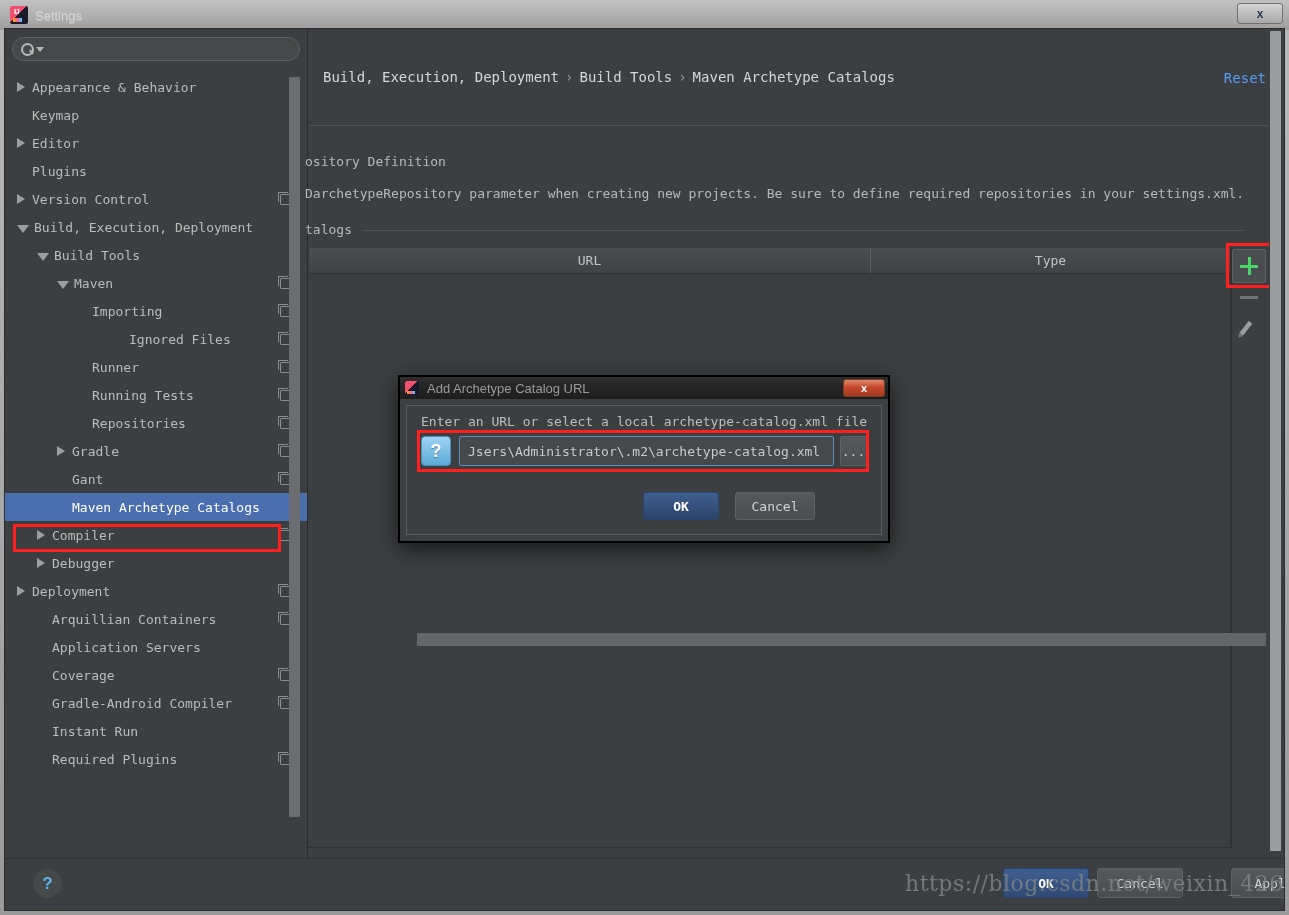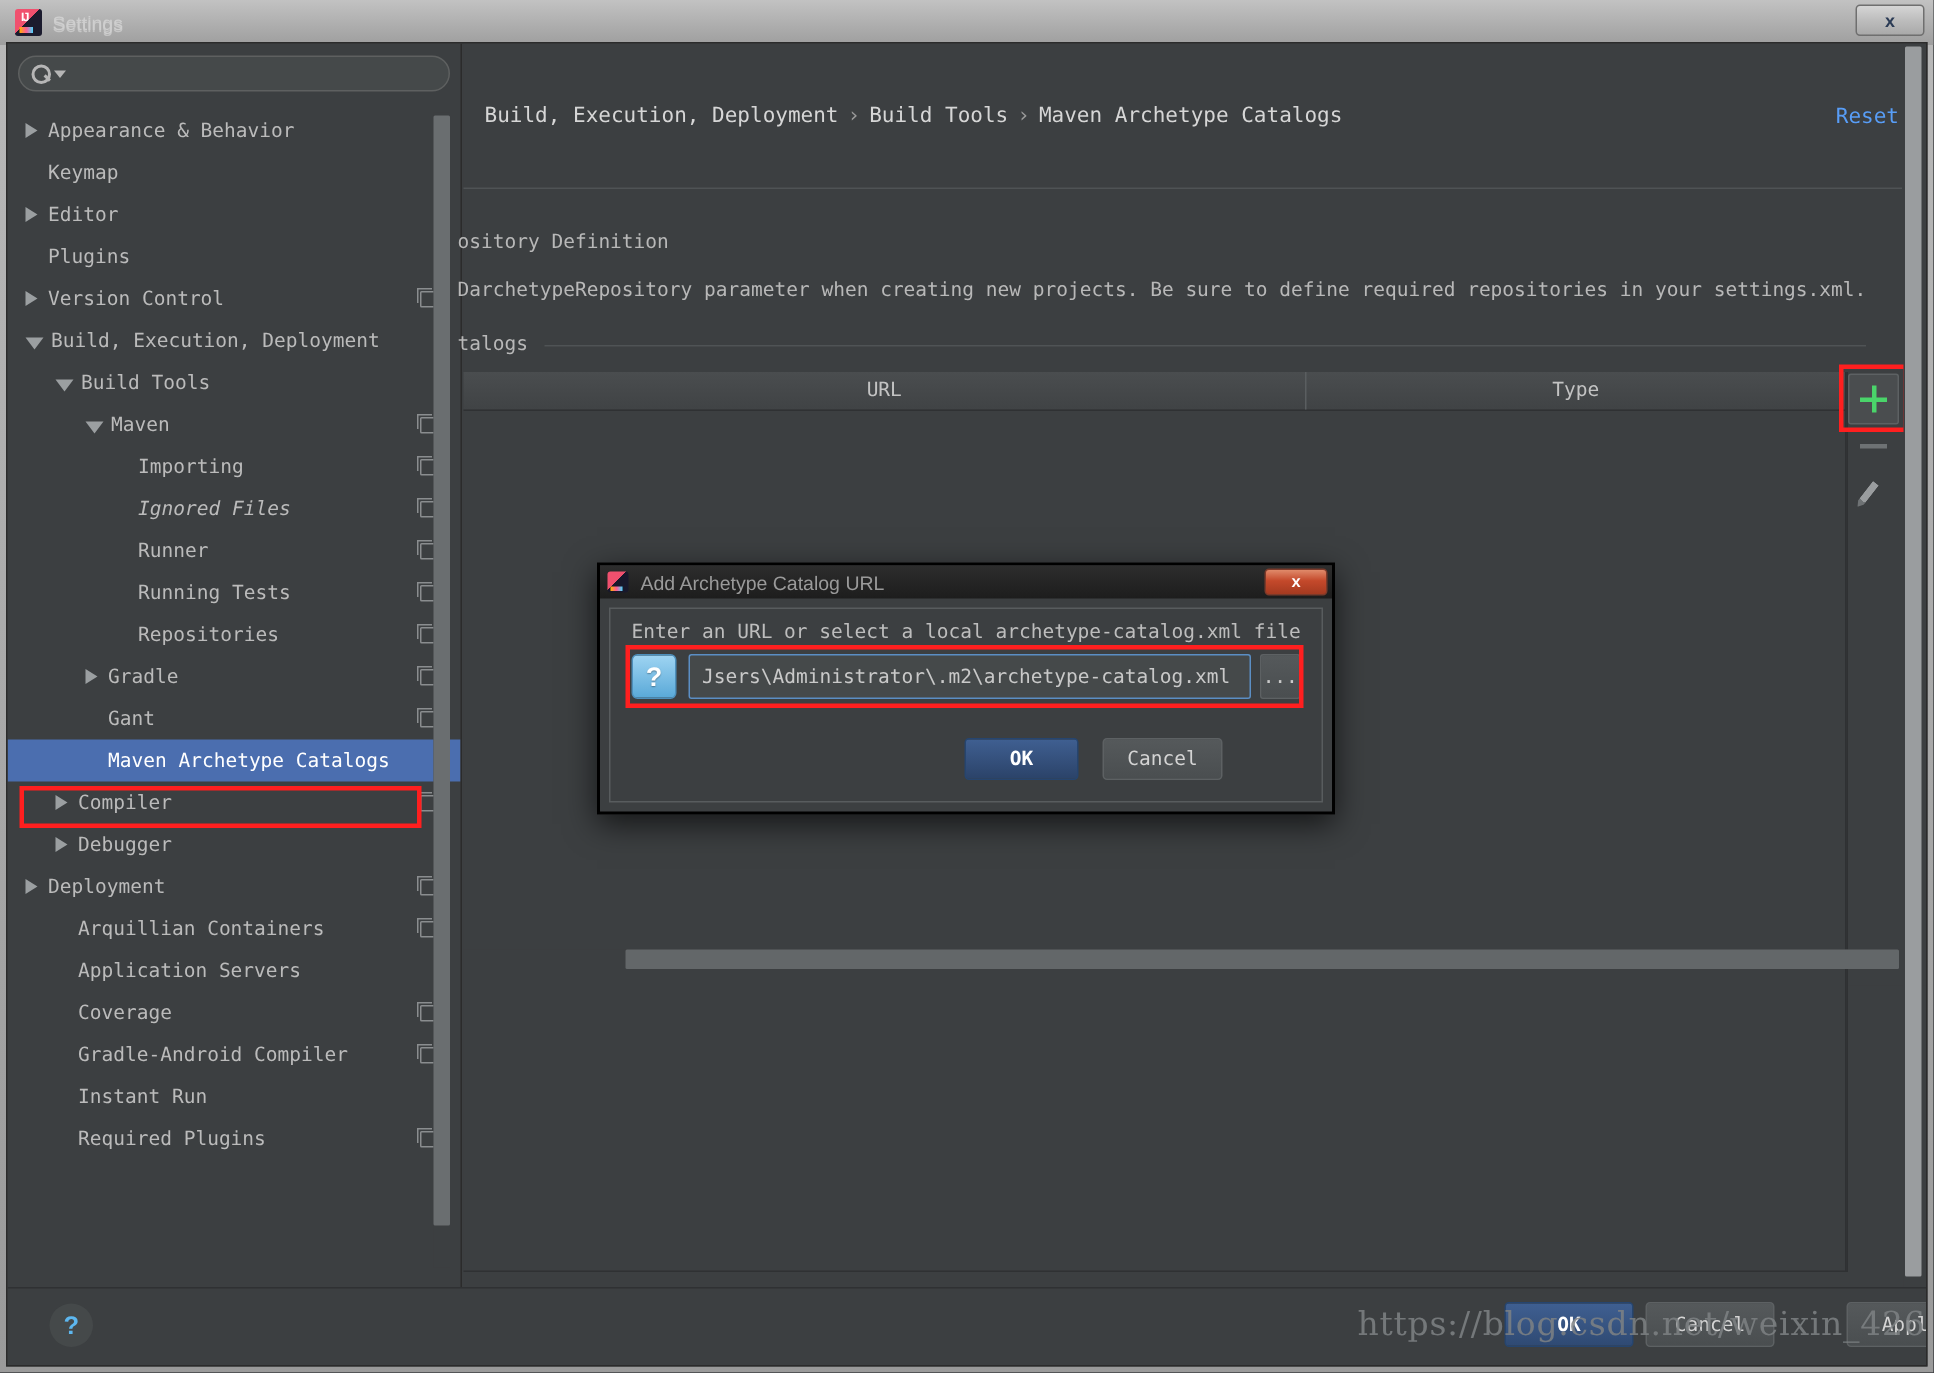--- a/index.html
+++ b/index.html
@@ -425,21 +425,21 @@
           <div class="trow" style="padding-left: 52px;">
             <span class="arrow open"></span>
             <span>Maven</span>
             <span class="copyic"></span>
           </div>
           <div class="trow" style="padding-left: 72px;">
             <span class="arrow none"></span>
             <span>Importing</span>
             <span class="copyic"></span>
           </div>
-          <div class="trow" style="padding-left: 72px; font-style: italic;">
+          <div class="trow" style="padding-left: 109px;">
             <span class="arrow none"></span>
             <span>Ignored Files</span>
             <span class="copyic"></span>
           </div>
           <div class="trow" style="padding-left: 72px;">
             <span class="arrow none"></span>
             <span>Runner</span>
             <span class="copyic"></span>
           </div>
           <div class="trow" style="padding-left: 72px;">

